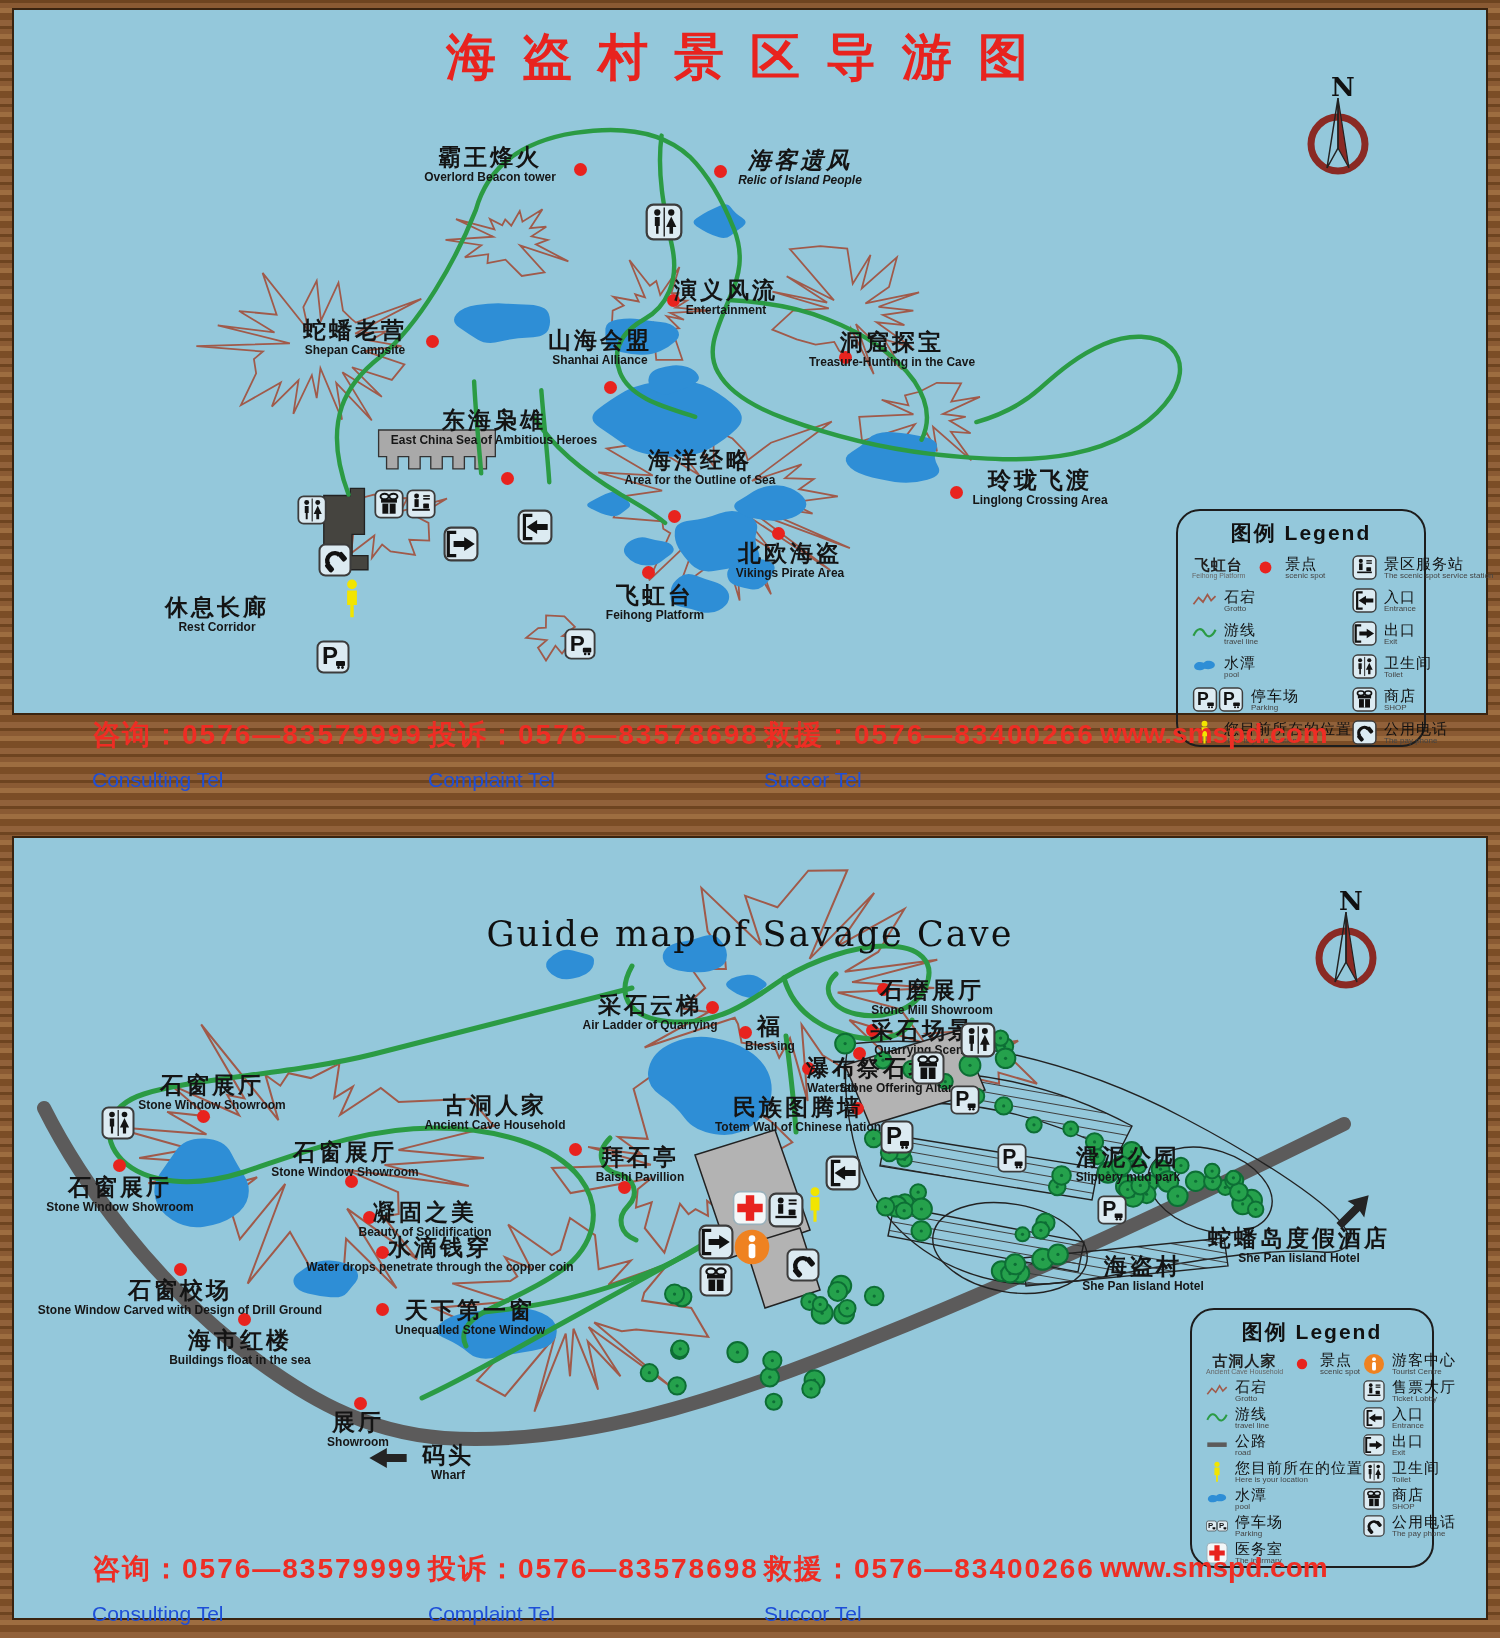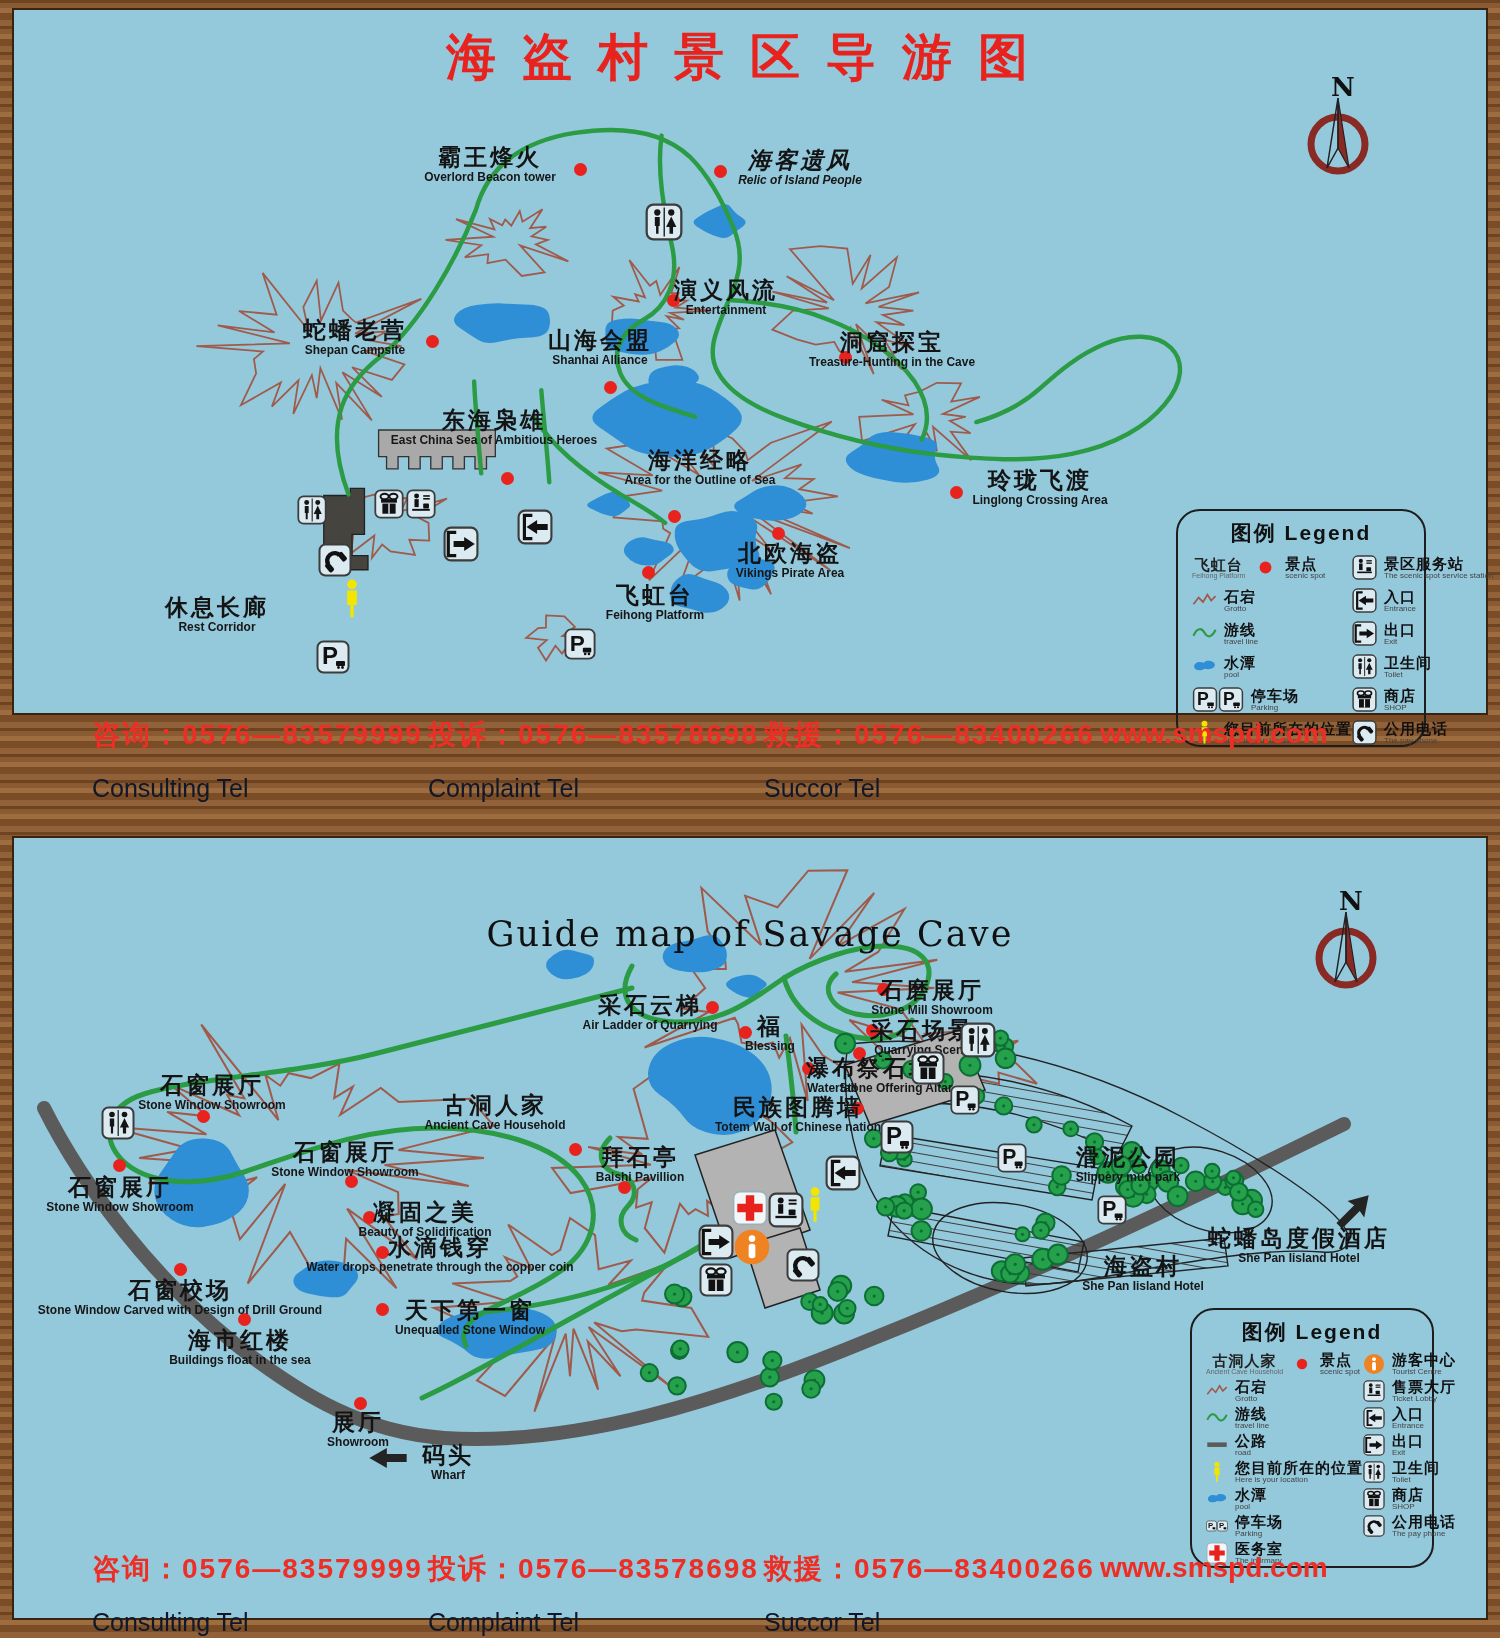--- a/index.html
+++ b/index.html
@@ -34,28 +34,28 @@
   .lcol.left{flex:1.15}
   .lcol.right{flex:1}
   .lrow{display:flex;align-items:center;gap:7px}
   #p1-legend .lrow{height:33px}
   #p2-legend .lrow{height:27px}
   .licon{width:25px;height:25px;flex:0 0 auto;display:flex;align-items:center;justify-content:center}
   #p2-legend .licon{width:22px;height:22px}
   .licon svg{width:100%;height:100%}
   .licon.dbl{width:52px}
   .ltext{line-height:1}
-  .ltext .cn{font-size:15px;font-weight:700;color:#111;letter-spacing:1px;white-space:nowrap}
+  .ltext .cn{font-size:15px;font-weight:400;color:#111;letter-spacing:1px;white-space:nowrap}
   .ltext .en{font-size:8px;color:#444;margin-top:1px;white-space:nowrap}
   .lsample{text-align:center;line-height:1;margin-right:1px}
   .lsample .cn{font-size:15px;font-weight:700;color:#222;letter-spacing:1px;white-space:nowrap}
   .lsample .en{font-size:7px;color:#666;white-space:nowrap}
   .footer-item{position:absolute;white-space:nowrap;z-index:8}
   .f-cn{font-size:28px;font-weight:700;color:#ee2d24;letter-spacing:2px}
-  .f-en{font-size:25px;color:#0f172a;margin-top:20px}
+  .f-en{font-size:21px;color:#1d4ed8;margin-top:14px}
   .website{position:absolute;font-size:28px;font-weight:700;color:#ee2d24;white-space:nowrap;z-index:8}
 </style>
 </head>
 <body>
 
 <div class="panel" id="panel1">
   <svg class="map" viewBox="0 0 1472 795">
     <g id="p1-grotto">
         <path d="M341.9 380.0L300.0 385.5L345.2 400.7L331.0 418.3L286.0 404.0L319.7 437.5L275.1 409.6L308.3 464.1L268.1 421.6L274.6 463.3L250.2 404.9L246.0 438.9L240.5 412.9L219.6 456.8L225.4 418.8L195.3 448.5L205.4 421.3L160.3 446.9L177.5 410.9L175.0 394.8L185.2 386.2L109.9 380.0L215.7 376.9L134.1 356.6L198.3 364.6L158.1 340.4L200.7 344.6L184.8 297.3L236.7 362.5L230.9 336.0L246.0 306.2L250.8 351.4L270.6 308.4L275.7 339.9L285.3 349.3L290.3 353.5L364.3 326.7L289.5 365.9L325.4 363.4L306.4 373.8Z" fill="none" stroke="#a05a4a" stroke-width="2"></path>
         <path d="M507.3 260.0L493.9 265.0L530.6 284.3L476.0 266.2L503.6 296.8L477.9 300.8L459.5 282.3L439.1 286.3L440.0 276.2L413.5 279.7L432.2 266.0L391.7 260.0L445.6 256.4L403.5 236.5L447.0 248.2L441.8 236.3L455.8 243.4L459.2 236.9L466.0 243.9L475.6 227.3L478.7 239.4L501.3 225.4L487.3 246.8L505.6 245.1L489.0 255.9Z" fill="none" stroke="#a05a4a" stroke-width="2"></path>

